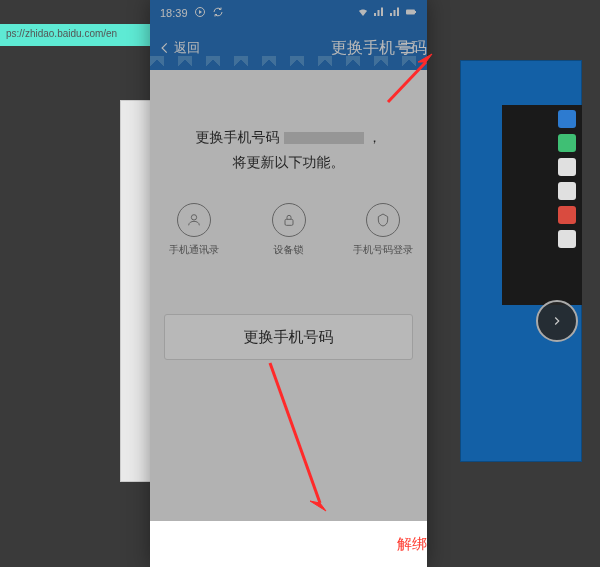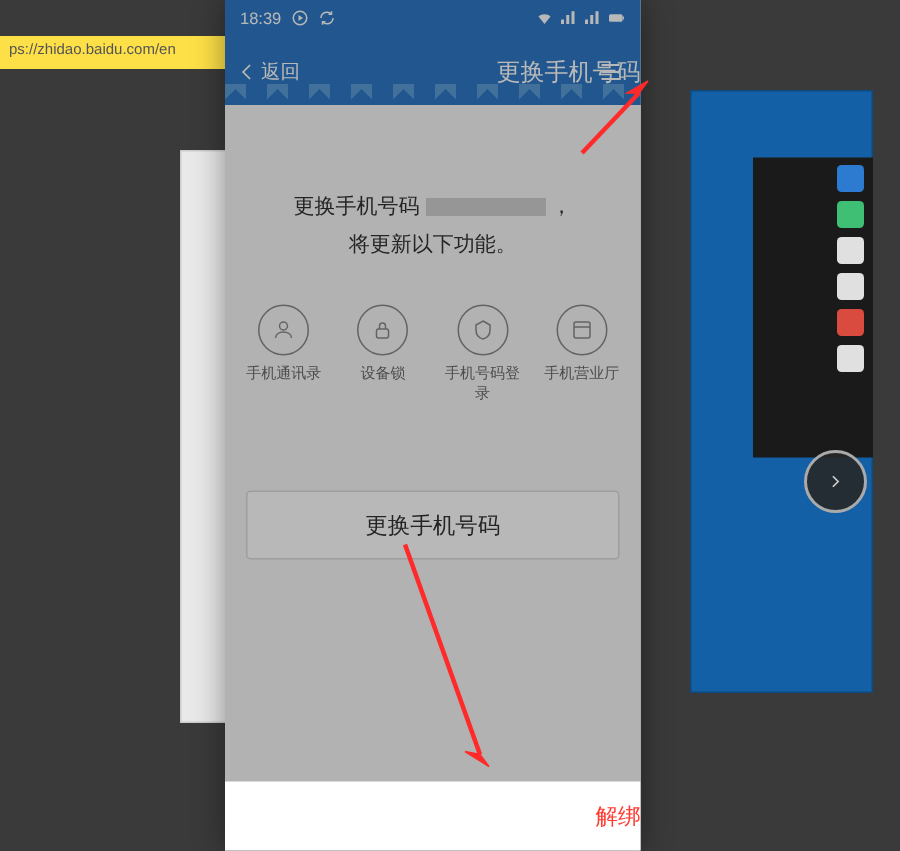--- a/index.html
+++ b/index.html
@@ -1,17 +1,17 @@
 <!DOCTYPE html>
 <html><head>
 <meta charset="utf-8">
 <style>
   html,body{margin:0;padding:0;width:600px;height:567px;font-family:"Microsoft YaHei",Arial,sans-serif;overflow:hidden;background:#3a3a3a}
   .bg{position:absolute;inset:0;background:#3a3a3a}
-  .bg-url{position:absolute;top:24px;left:0;width:150px;height:22px;background:#fde047;font-size:10px;color:#555;padding:4px 6px;box-sizing:border-box;overflow:hidden;white-space:nowrap}
+  .bg-url{position:absolute;top:24px;left:0;width:150px;height:22px;background:#5eead4;font-size:10px;color:#555;padding:4px 6px;box-sizing:border-box;overflow:hidden;white-space:nowrap}
   .bg-right-panel{position:absolute;top:60px;right:18px;width:120px;height:400px;background:#1360a6;border:1px solid #0d4a80}
   .bg-right-dark{position:absolute;top:105px;right:18px;width:80px;height:200px;background:#1a1a1a}
   .bg-icons{position:absolute;top:110px;right:24px;display:flex;flex-direction:column;gap:6px}
   .bg-icons span{width:18px;height:18px;border-radius:3px}
   .bg-left-panel{position:absolute;top:100px;left:120px;width:40px;height:380px;background:#e9e9e9;border:1px solid #ccc}
   .carousel-btn{position:absolute;top:300px;right:22px;width:38px;height:38px;border:2px solid #aaa;border-radius:50%;background:rgba(40,40,40,.9);display:flex;align-items:center;justify-content:center;color:#ccc}
   .carousel-btn svg{width:14px;height:14px;stroke:#ccc;fill:none;stroke-width:2}
 
   
   .phone{position:absolute;top:0;left:150px;width:277px;height:567px;background:#fff;box-shadow:0 0 20px rgba(0,0,0,.4)}
@@ -155,29 +155,20 @@
           <div class="lbl">设备锁</div>
         </div>
         <div class="feat-item">
           <div class="ico">
               <svg viewBox="0 0 24 24">
                 <path d="M12 3l7 4v5c0 5-3 8-7 9-4-1-7-4-7-9V7z"></path>
               </svg>
             </div>
           <div class="lbl">手机号码登录</div>
         </div>
-        <div class="feat-item">
-          <div class="ico">
-              <svg viewBox="0 0 24 24">
-                <rect x="4" y="4" width="16" height="16" rx="2"></rect>
-                <line x1="4" y1="9" x2="20" y2="9"></line>
-              </svg>
-            </div>
-          <div class="lbl">手机营业厅</div>
-        </div>
       </div>
 
       <div class="change-btn">
         <span>更换手机号码</span>
       </div>
     </div>
 
     <div class="dim"></div>
 
     <div class="unbind">

